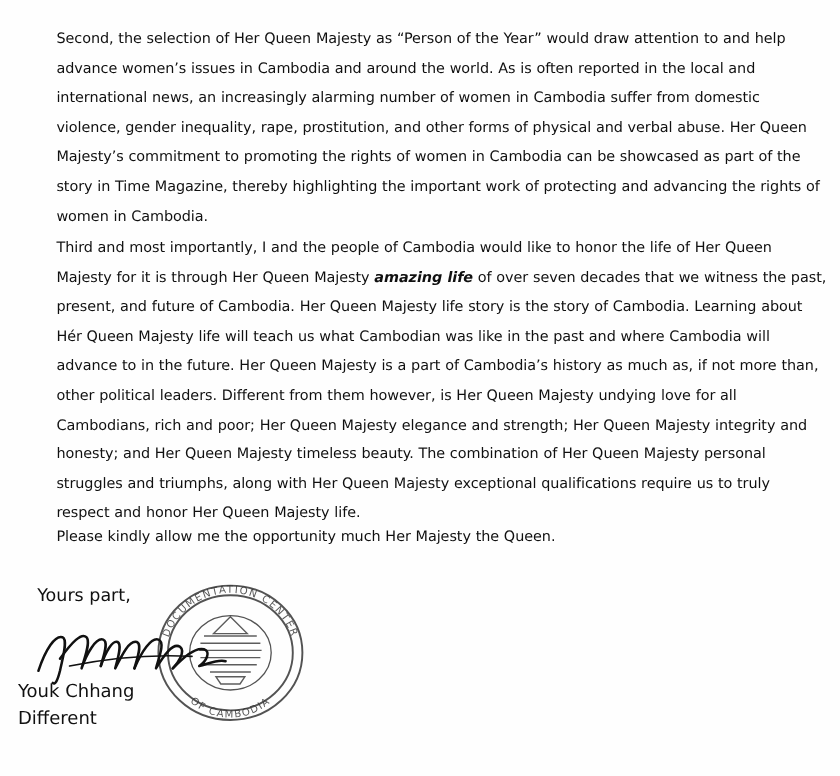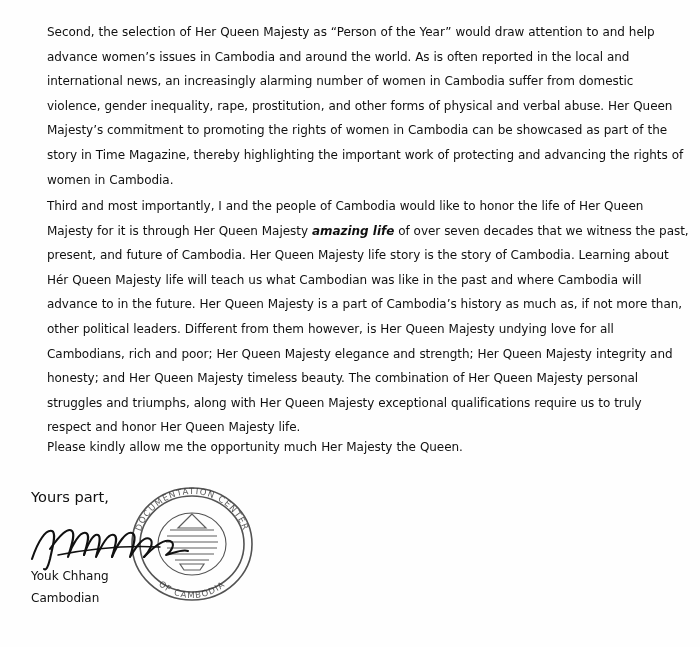--- a/index.html
+++ b/index.html
@@ -41,23 +41,23 @@
   .closing {
     position: absolute;
     left: 31px;
     font-size: 14.6px;
     line-height: 24.6px;
   }
   #closing-line { top: 485px; }
 
   .signer-block {
     position: absolute;
-    left: 31px;
+    left: 15px;
     top: 565px;
-    font-size: 12px;
+    font-size: 15px;
     line-height: 22px;
   }
 
   
   .signature {
     position: absolute;
     left: 28px;
     top: 515px;
     width: 180px;
     height: 58px;
@@ -126,16 +126,16 @@
         <path d="M 56,40 C 60,28 66,18 70,20 C 74,22 70,34 68,42 C 74,30 80,18 86,20 C 91,22 86,34 84,42"></path>
         <path d="M 84,42 C 90,28 98,16 104,18 C 110,20 104,34 102,42 C 108,32 116,20 122,24 C 127,28 120,38 116,42"></path>
         <path d="M 116,42 C 124,34 134,24 142,26 C 148,28 144,36 138,40 C 146,38 154,34 160,36"></path>
         <path d="M 30,40 C 60,34 96,30 132,32" stroke-width="1.4"></path>
       </g>
     </svg>
   </div>
 
   <div class="signer-block">
     <div>Youk Chhang</div>
-    <div>Cambodian</div>
+    <div>Different</div>
   </div>
 
 </div>
 
 </body></html>

